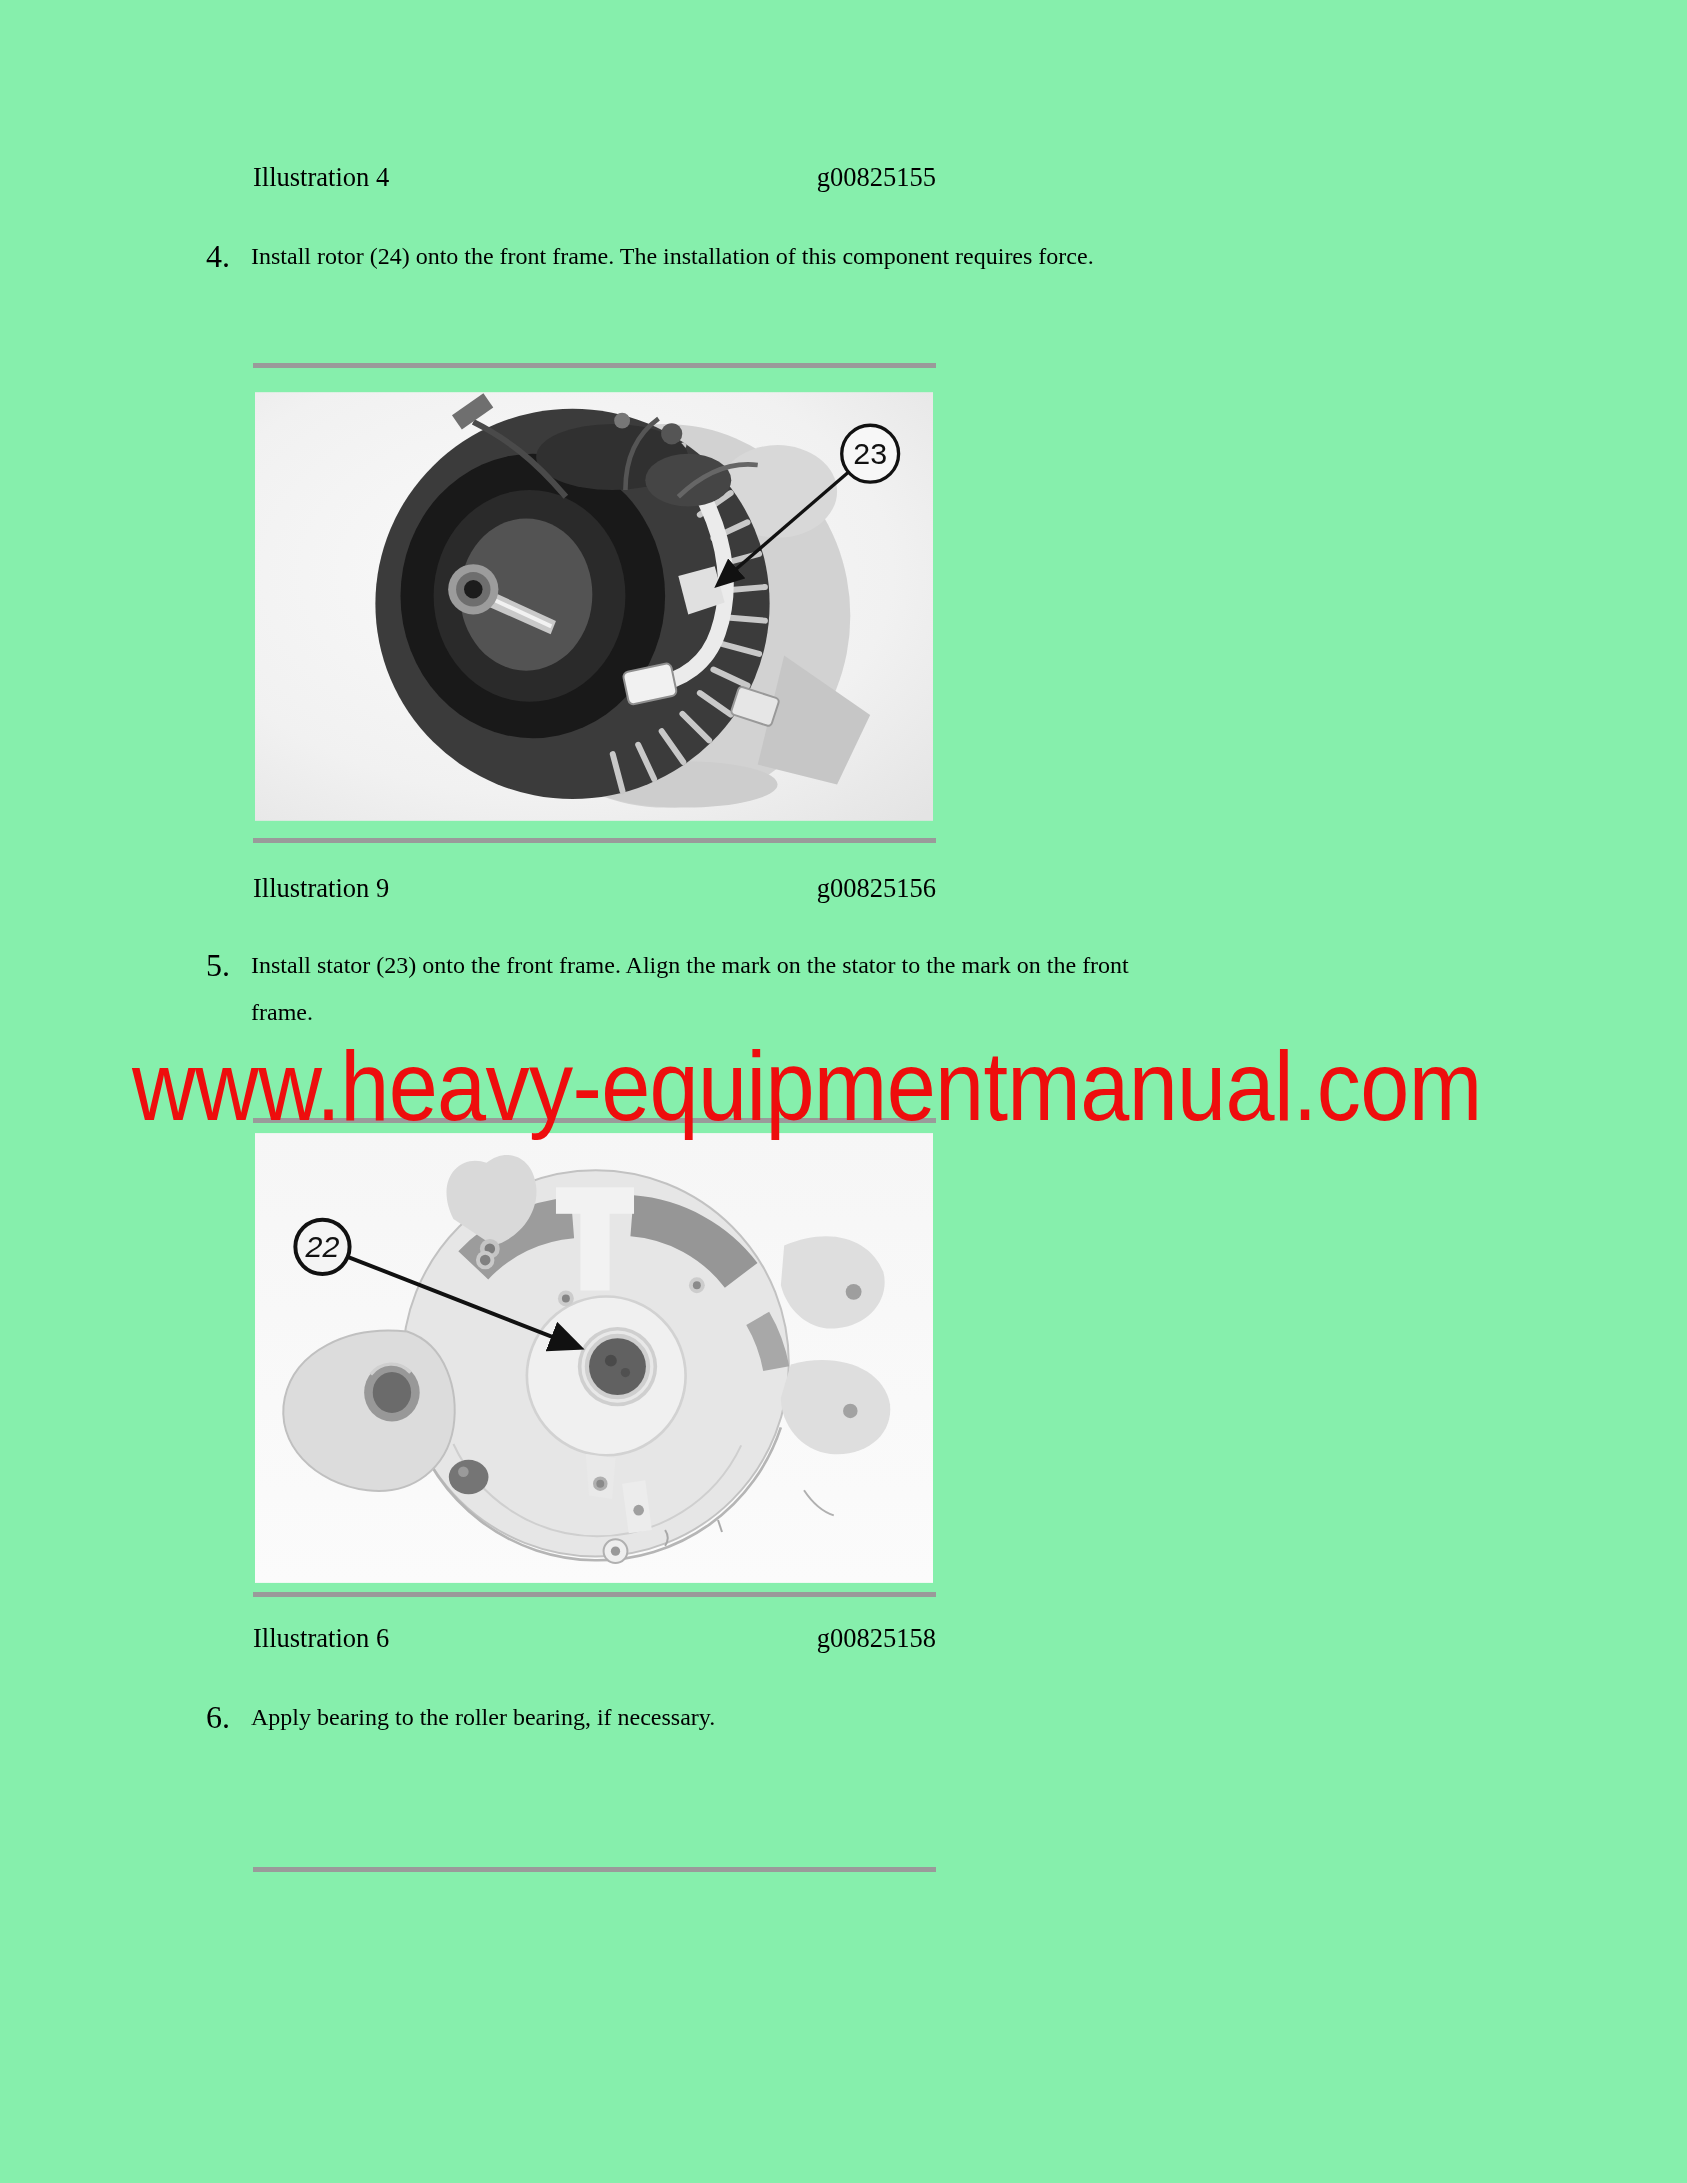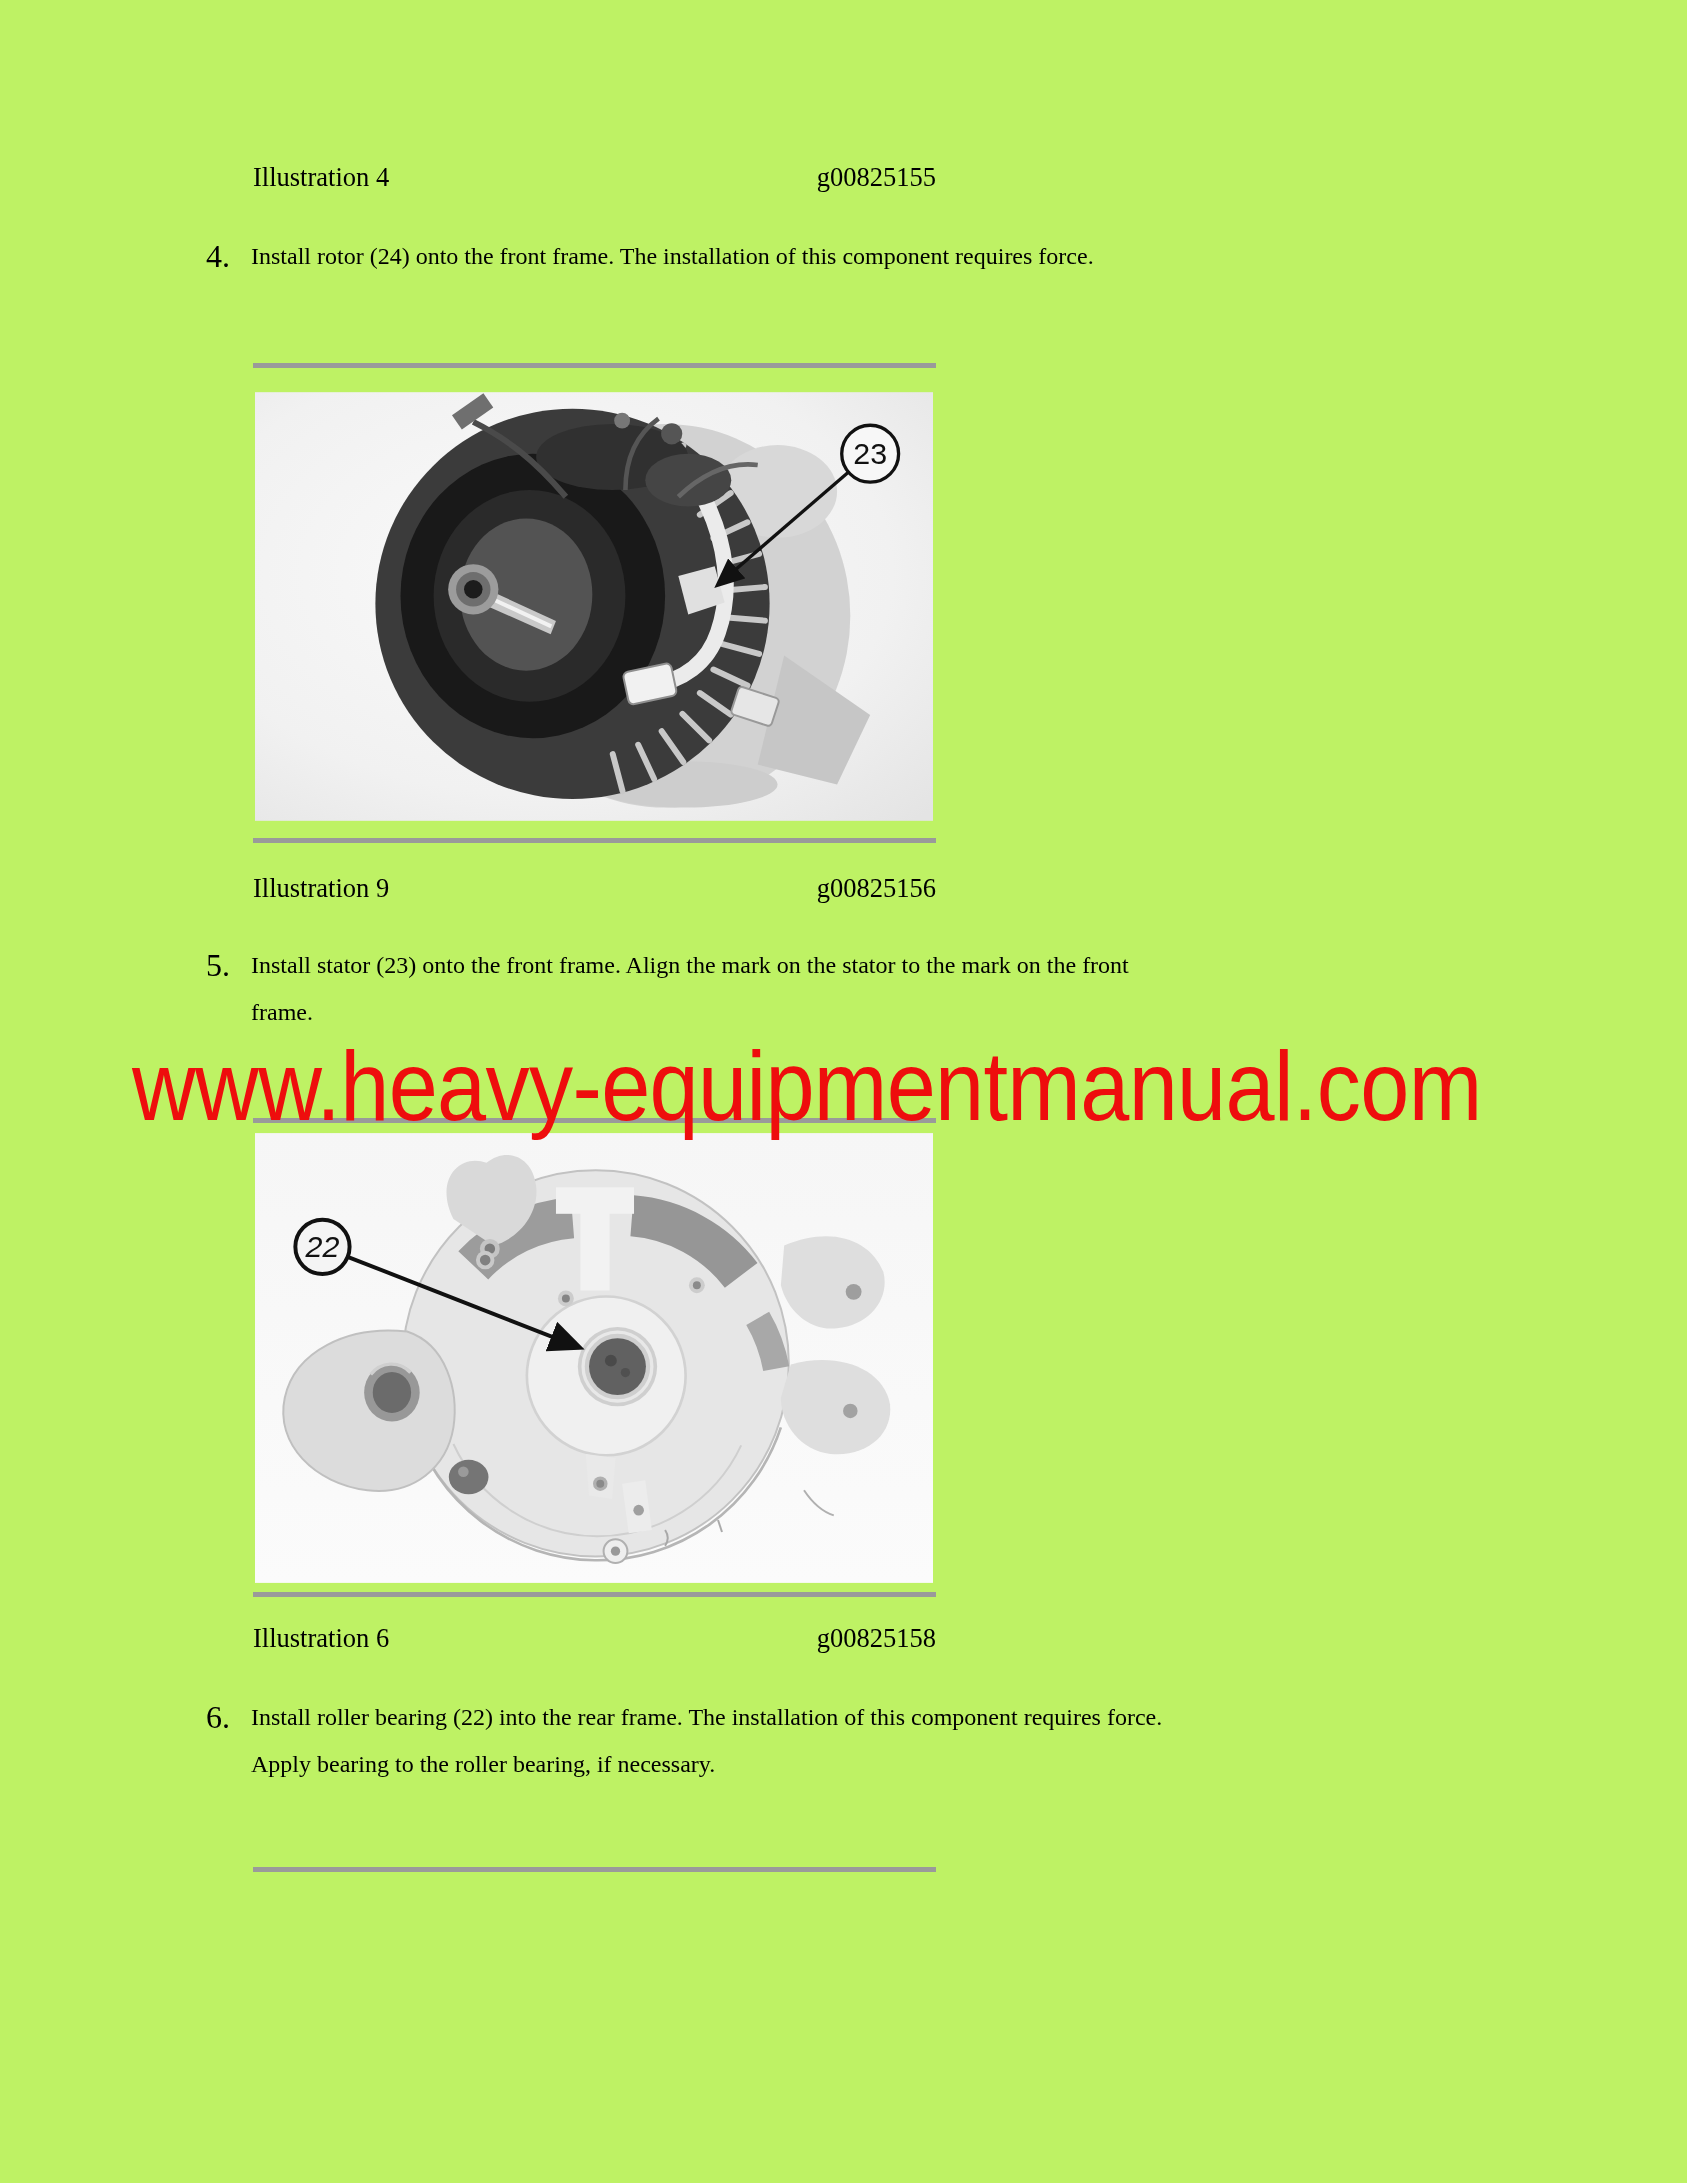--- a/index.html
+++ b/index.html
@@ -1,19 +1,19 @@
 <!DOCTYPE html>
 <html style="font-size:10.6px"><head>
 <meta charset="utf-8">
 <style>
   html,body{margin:0;padding:0;background:#ffffff;}
   .page{
     position:relative;
     width:1687px;height:2183px;
-    background:#bef264;
+    background:#86efac;
     font-family:"Liberation Serif", serif;
     color:#000;
     overflow:hidden;
   }
   .caption-row{
     position:absolute;
     left:253px;width:683px;
     display:flex;justify-content:space-between;align-items:baseline;
     font-size:26.5px;line-height:32px;white-space:nowrap;
   }
@@ -251,21 +251,20 @@
   <div class="rule" style="top: 1592px; background: rgb(154, 154, 154);"></div>
 
   <div class="caption-row" style="top:1622px;">
     <span>Illustration 6</span>
     <span>g00825158</span>
   </div>
 
   <div class="step" style="top:1694px;">
     <span class="num">6.</span>
     <div class="lines">
-      <div class="line">Install roller bearing (22) into the rear frame. The installation of this component requires force.</div>
       <div class="line">Apply bearing to the roller bearing, if necessary.</div>
     </div>
   </div>
 
   <div class="rule" style="top: 1867px; background: rgb(154, 154, 154);"></div>
 
 </div>
 
 
 </body></html>

